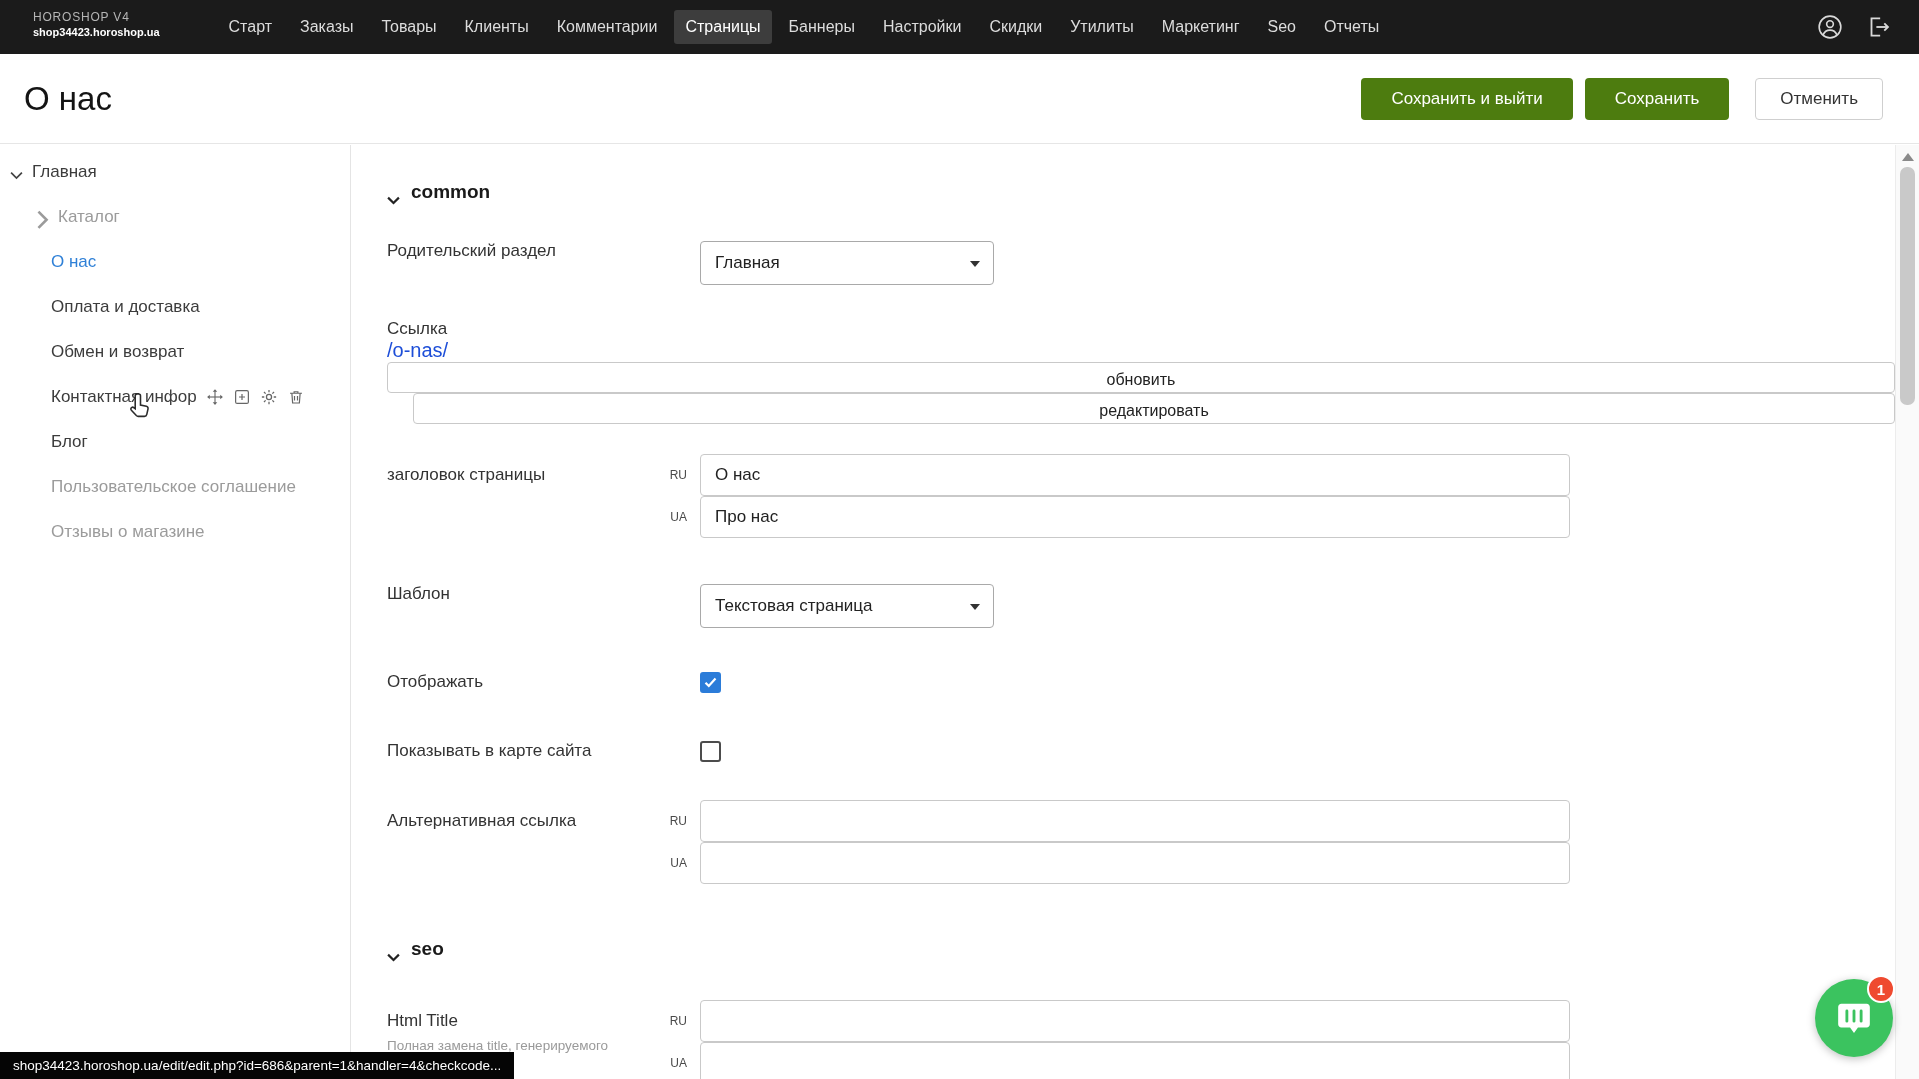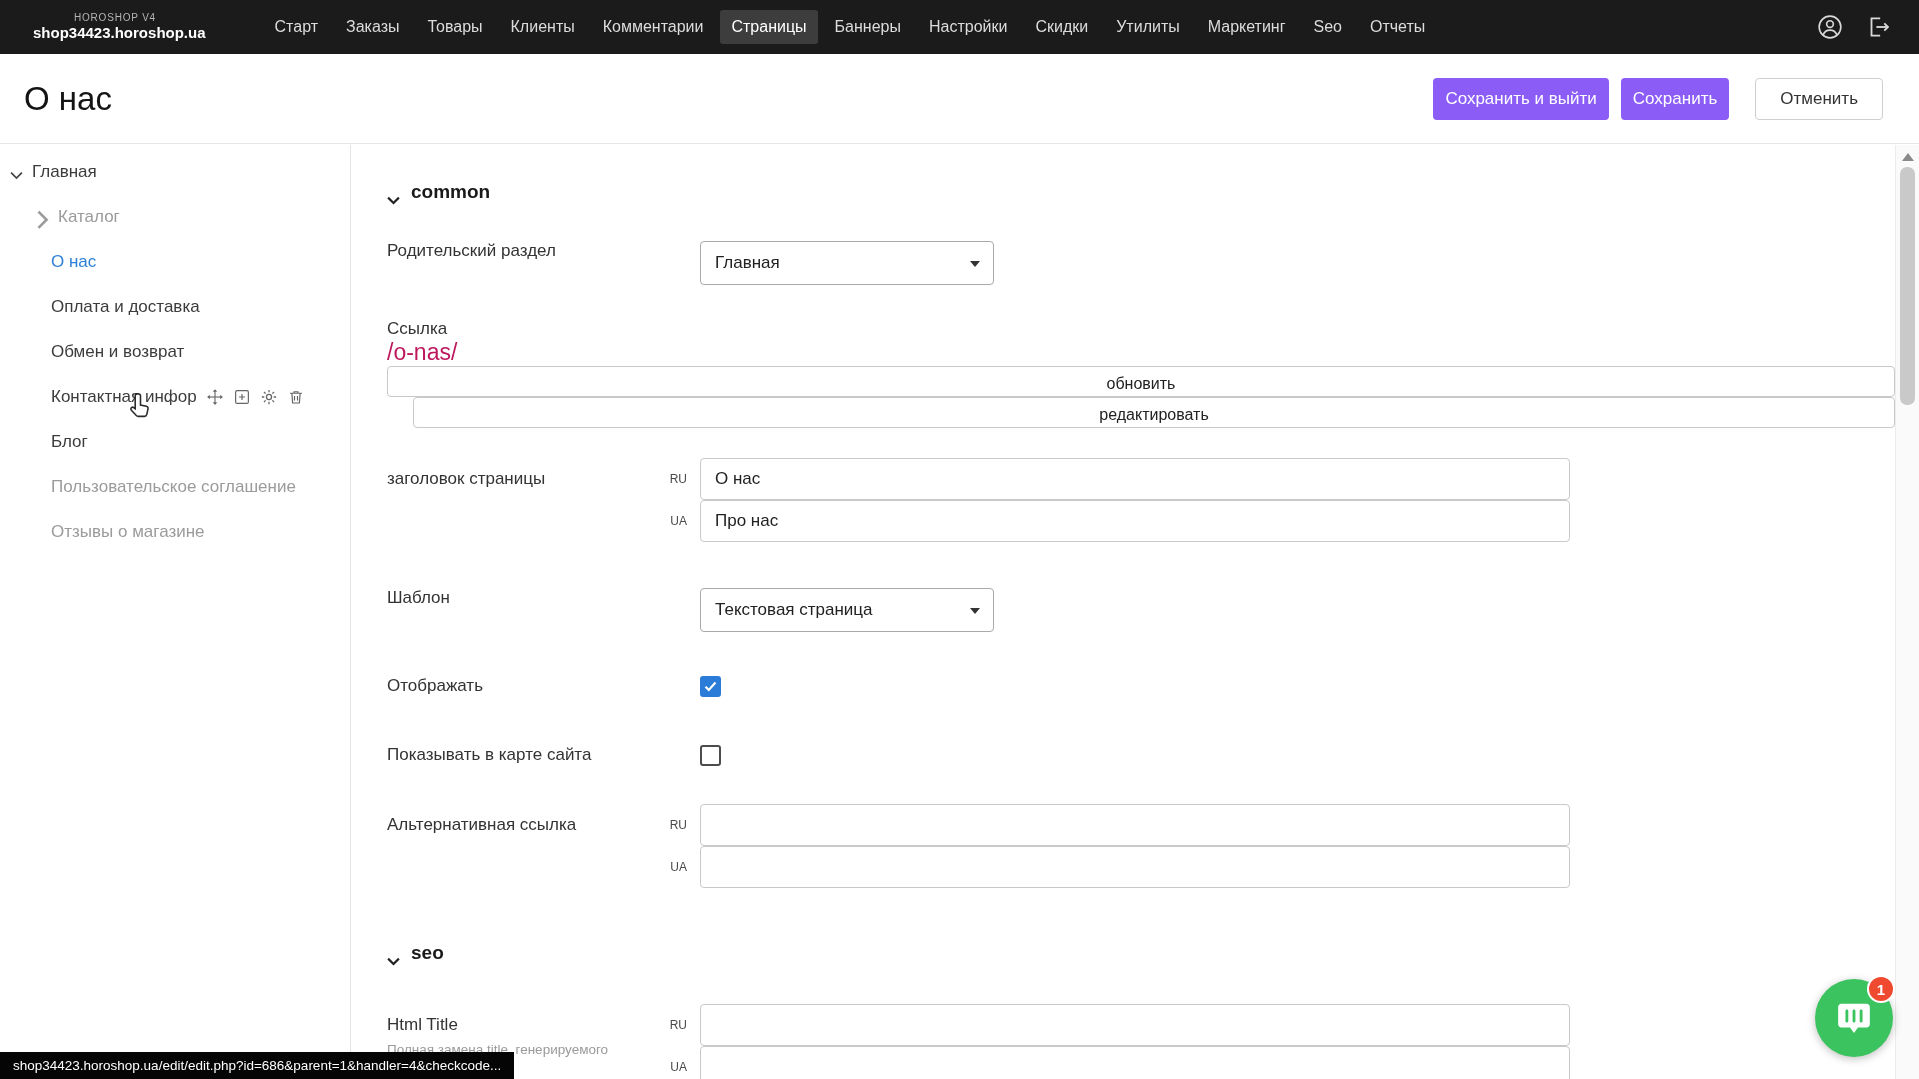--- a/index.html
+++ b/index.html
@@ -3,38 +3,38 @@
 <meta charset="utf-8">
 <style>
   * { margin:0; padding:0; box-sizing:border-box; }
   html,body { width:1919px; height:1079px; overflow:hidden; background:#fff;
     font-family:"Liberation Sans", sans-serif; color:#333; }
 
   
   .topbar { position:absolute; top:0; left:0; width:1919px; height:54px;
     background:#1b1b1b; display:flex; align-items:center; }
   .brand { margin-left:33px; cursor:pointer; }
-  .brand-small { font-size:10px; letter-spacing:.8px; color:#b5b5b5; line-height:11px;margin-left:41px; }
-  .brand-main { font-size:15px; font-weight:bold; color:#fff; line-height:19px; }
+  .brand-small { font-size:12px; letter-spacing:.8px; color:#b5b5b5; line-height:11px; }
+  .brand-main { font-size:11px; font-weight:bold; color:#fff; line-height:19px; }
   .topnav { display:flex; margin-left:58px; gap:6px; }
   .nav-item { font-size:16px; color:#dcdcdc; padding:8px 11px; border-radius:3px;
     cursor:pointer; white-space:nowrap; }
   .nav-item.active { background:#3d3d3d; color:#fff; }
   .top-icons { margin-left:auto; margin-right:28px; display:flex; gap:22px; align-items:center; }
   .top-icon { width:26px; height:26px; cursor:pointer; display:block; }
 
   
   .page-header { position:absolute; top:54px; left:0; width:1919px; height:90px;
     background:#fff; border-bottom:1px solid #e6e6e6; display:flex; align-items:center;
     padding:0 36px 0 24px; }
   .page-title { font-size:33px; font-weight:400; color:#141414; }
   .header-buttons { margin-left:auto; display:flex; align-items:center; }
   .btn { height:42px; border-radius:4px; font-size:17px; cursor:pointer;
     font-family:"Liberation Sans", sans-serif; }
-  .btn.blue { background:#8b5cf6; color:#fff; border:none; padding:0 12px; }
+  .btn.blue { background:#4d7c0f; color:#fff; border:none; padding:0 30px; }
   .btn.ghost { background:#fff; color:#333; border:1px solid #cfcfcf; padding:0 24px; }
   .btn + .btn { margin-left:12px; }
   .btn.ghost { margin-left:26px; }
 
   
   .sidebar { position:absolute; top:145px; left:0; width:351px; bottom:0;
     background:#fff; border-right:1px solid #e4e4e4; padding-top:4px; }
   .tree-row { height:45px; display:flex; align-items:center; font-size:17px;
     color:#3c3c3c; cursor:pointer; position:relative; }
   .tree-row.root { padding-left:10px; }
@@ -67,21 +67,21 @@
     font-family:"Liberation Sans", sans-serif; }
   .select { width:294px; height:44px; border:1px solid #a9a9a9; border-radius:4px;
     display:flex; align-items:center; padding:0 14px; font-size:17px; color:#222;
     cursor:pointer; position:relative; background:#fff; }
   .select .caret { position:absolute; right:13px; top:19px; width:0; height:0;
     border-left:5px solid transparent; border-right:5px solid transparent;
     border-top:6px solid #333; }
   .mini-btn { height:31px; background:#fff; border:1px solid #c9c9c9; border-radius:4px;
     font-size:16px; color:#222; padding:8px 15px; cursor:pointer;
     font-family:"Liberation Sans", sans-serif; }
-  .link-path { font-size:23px; color:#be185d; margin-right:14px; }
+  .link-path { font-size:20px; color:#1d4ed8; margin-right:14px; }
   .mini-btn + .mini-btn { margin-left:26px; }
   .checkbox { width:21px; height:21px; border:2px solid #4c4c4c; border-radius:3px;
     background:#fff; cursor:pointer; display:flex; align-items:center; justify-content:center; }
   .checkbox svg { display:none; width:13px; height:11px; }
   .checkbox.checked { background:#2b7cd9; border-color:#2b7cd9; }
   .checkbox.checked svg { display:block; }
   .hint { font-size:13.5px; color:#9a9a9a; margin-top:7px; white-space:nowrap; }
 
   .m-parent { margin-top:38px; }
   .m-link { margin-top:34px;flex-direction:column; }

